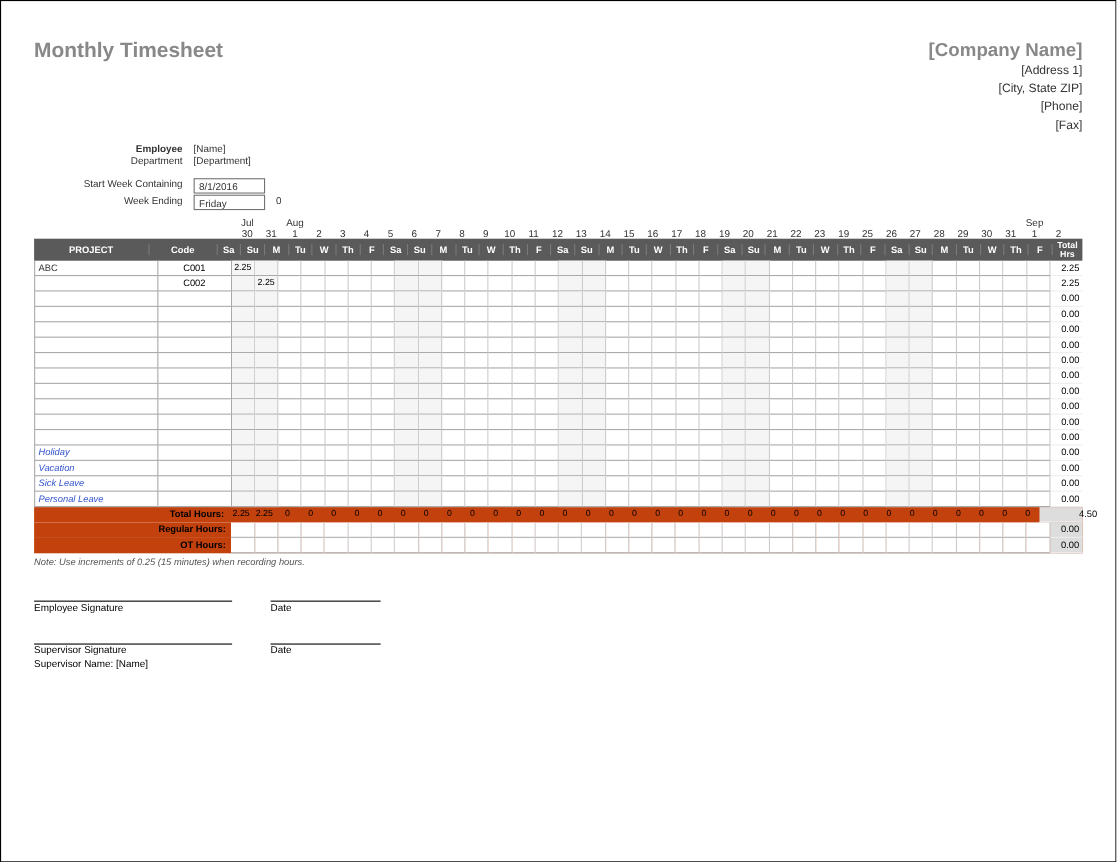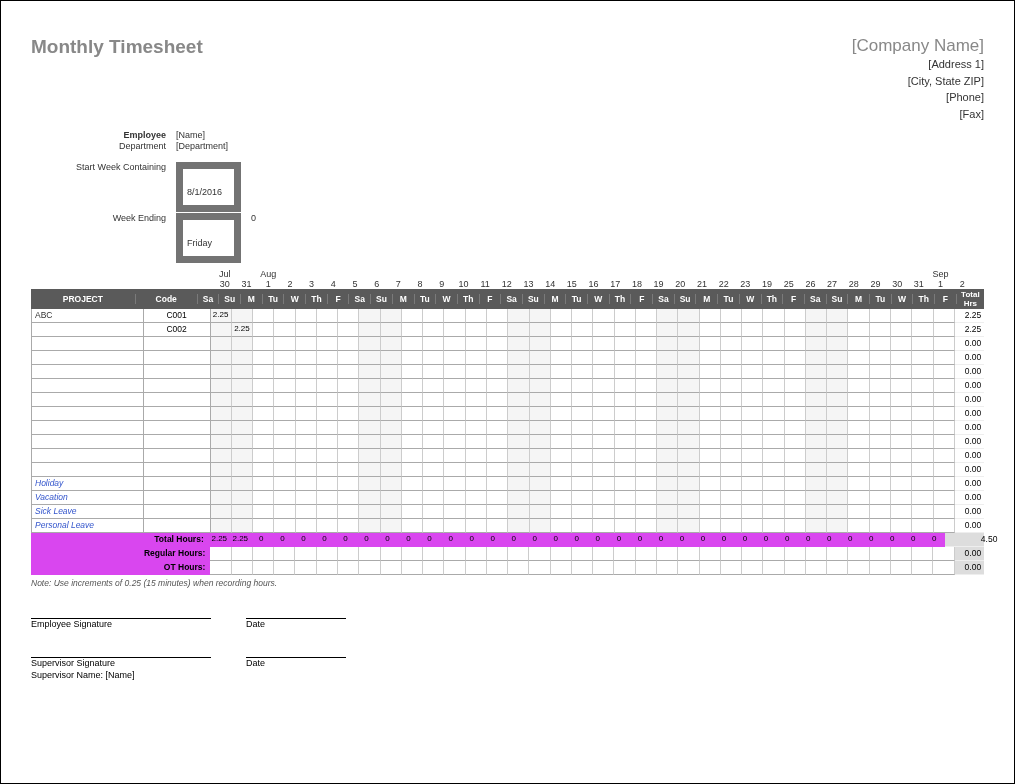--- a/index.html
+++ b/index.html
@@ -1,48 +1,48 @@
 <!DOCTYPE html>
 <html><head>
 <meta charset="utf-8">
 <style>
   * { box-sizing: border-box; margin: 0; padding: 0; }
   body { font-family: Arial, sans-serif; background: #fff; }
   .page { width: 1015px; height: 784px; border: 1px solid #000; padding: 35px 30px; position: relative; }
   .header { display: flex; justify-content: space-between; align-items: flex-start; margin-bottom: 8px; }
   .title { font-size: 19px; font-weight: bold; color: #888; }
   .company { text-align: right; }
-  .company-name { font-size: 17px; font-weight: normal; color: #888; }
+  .company-name { font-size: 17px; font-weight: bold; color: #888; }
   .company-line { font-size: 11px; color: #333; line-height: 1.5; }
   .info { font-size: 9px; color: #333; margin-bottom: 3px; }
   .info-row { display: flex; margin-bottom: 1px; }
   .info-label { width: 145px; text-align: right; padding-right: 10px; }
   .info-label.bold { font-weight: bold; }
   .info-value { min-width: 65px; }
-  .info-value.boxed { border: 7px solid #737373; padding: 18px 4px; height: 14px; }
+  .info-value.boxed { border: 1px solid #737373; padding: 2px 4px; height: 14px; }
   .spacer { height: 10px; }
   .month-hdr { display: flex; font-size: 9px; color: #333; margin-top: 6px; }
   .month-hdr .lead { width: 183px; }
   .month-hdr .cell { width: 21.7px; text-align: center; }
   .date-hdr { display: flex; font-size: 9px; color: #333; }
   .date-hdr .lead { width: 183px; }
   .date-hdr .cell { width: 21.7px; text-align: center; }
   .dow-hdr { display: flex; background: #5a5a5a; color: #fff; font-size: 8.5px; font-weight: bold; height: 20px; align-items: center; }
   .dow-hdr .proj { width: 115px; text-align: center; border-right: 1px solid #7a7a7a; }
   .dow-hdr .code { width: 68px; text-align: center; border-right: 1px solid #7a7a7a; }
   .dow-hdr .cell { width: 21.7px; text-align: center; border-right: 1px solid #7a7a7a; }
   .dow-hdr .total { width: 30px; text-align: center; font-size: 8px; line-height: 1.1; padding-top: 1px; }
   .grid { }
   .row { display: flex; height: 14px; font-size: 8.5px; }
   .row .proj { width: 115px; border-left: 1px solid #aaa; border-right: 1px solid #aaa; border-bottom: 1px solid #aaa; padding: 1px 3px; color: #333; }
   .row .proj.blue { color: #3355cc; font-style: italic; }
   .row .code { width: 68px; border-right: 1px solid #aaa; border-bottom: 1px solid #aaa; padding: 1px 3px; text-align: center; }
   .row .cell { width: 21.7px; border-right: 1px solid #ccc; border-bottom: 1px solid #aaa; text-align: center; font-size: 8px; padding-top: 1px; }
   .row .total { width: 30px; text-align: right; padding-right: 3px; font-size: 8.5px; padding-top: 1px; border-bottom: 1px solid #eee; }
-  .row.special { background: #d946ef; }
+  .row.special { background: #c2410c; }
   .row.special .code { border-bottom: none; border-right: none; text-align: right; font-weight: bold; padding-right: 5px; }
   .row.special .cell { border-bottom: 1px solid #aaa; border-right: 1px solid #ccc; font-size: 8px; }
   .row.special .proj, .row.special .code { border-left: none; }
   .row.th-row .cell { background: #fff; }
   .row.special.nolines .cell { border-bottom: none; border-right: none; }
   .row.special.tot .total { background: #ddd; }
   .note { font-size: 8.5px; font-style: italic; color: #555; margin-top: 3px; }
   .sigs { margin-top: 30px; font-size: 9px; }
   .sig-row { display: flex; margin-bottom: 2px; }
   .sig-line { border-top: 1px solid #000; }

